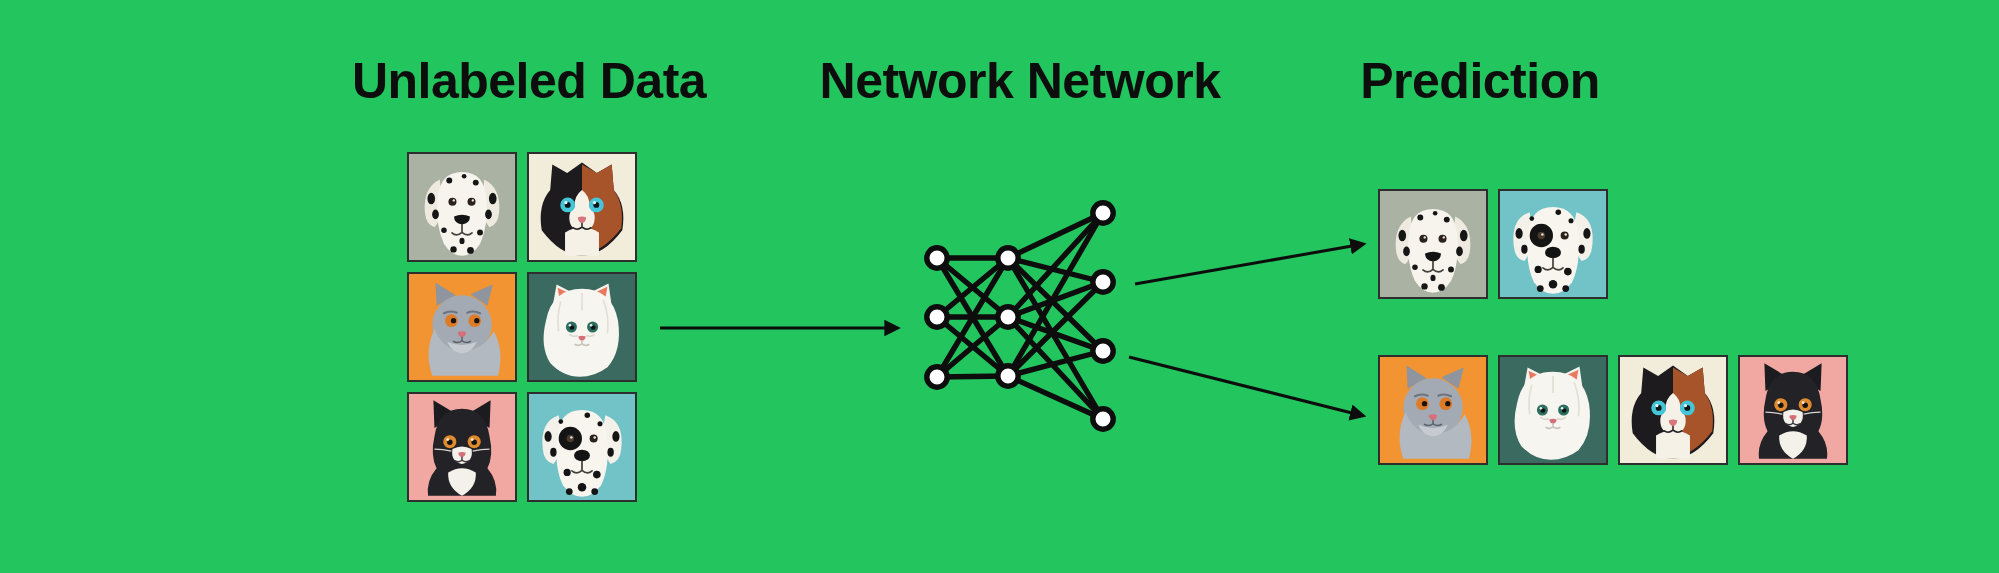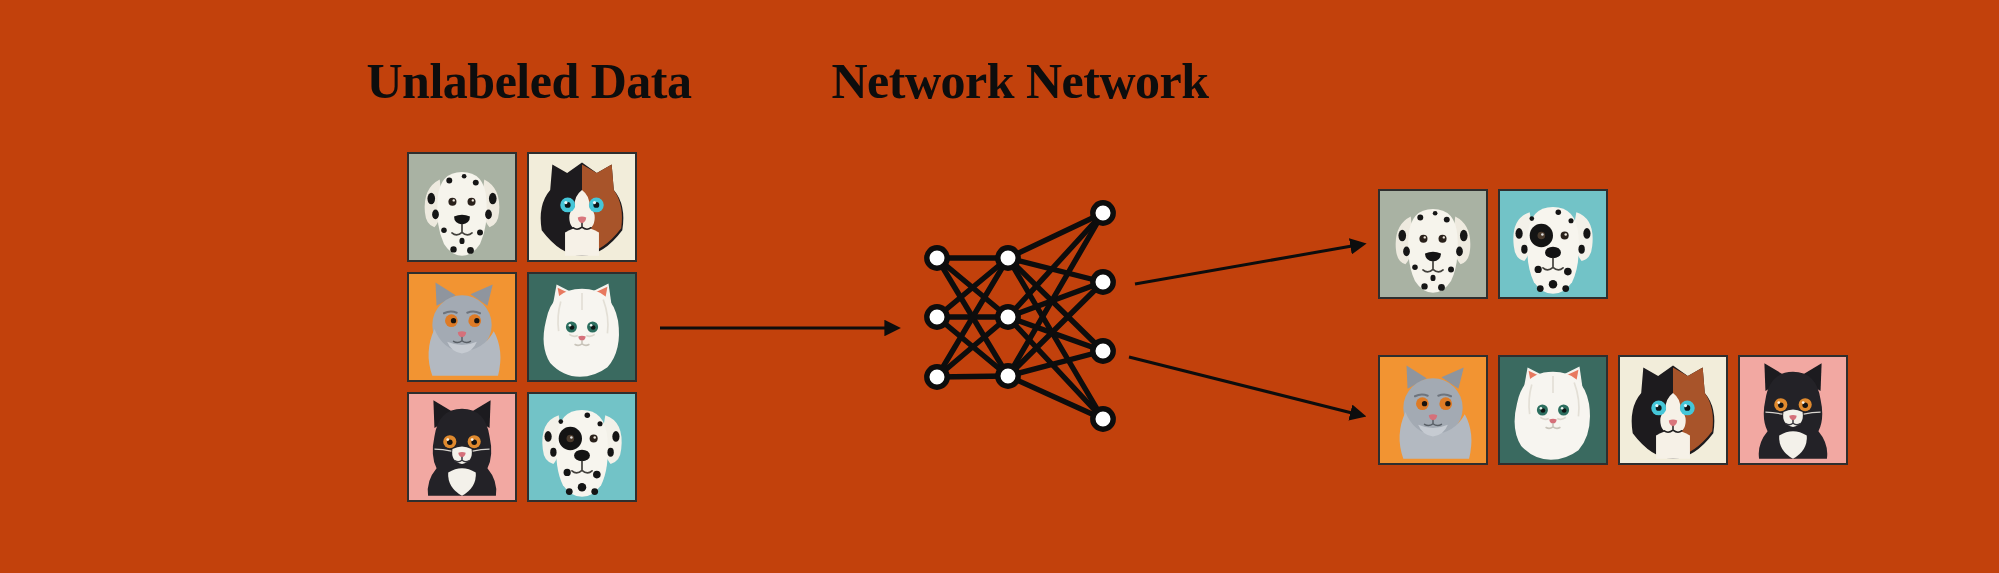--- a/index.html
+++ b/index.html
@@ -1,18 +1,18 @@
 <!DOCTYPE html>
 <html><head>
 <meta charset="utf-8">
 <style>
   html,body{margin:0;padding:0;background:#ffffff;}
   .canvas{
-    position:relative;width:1999px;height:573px;background:#c2410c;
-    font-family:Liberation Serif, serif;overflow:hidden;
+    position:relative;width:1999px;height:573px;background:#22c55e;
+    font-family:Liberation Sans, sans-serif;overflow:hidden;
   }
   .heading{
     position:absolute;top:56px;transform:translateX(-50%);
     font-size:50px;font-weight:700;color:#0d0d0d;line-height:1;
     white-space:nowrap;letter-spacing:-0.5px;
   }
   #h-unlabeled{left:529px;}
   #h-network{left:1020px;}
   #h-prediction{left:1480px;}
   .grid{
@@ -159,20 +159,21 @@
       <ellipse cx="50" cy="58" rx="7.5" ry="5.5" fill="#131313"></ellipse>
       <path d="M50 63.5 L50 72 M50 72 Q45 76.5 40.5 72.5 M50 72 Q55 76.5 59.5 72.5" stroke="#43413c" stroke-width="1.6" fill="none" stroke-linecap="round"></path>
     </symbol>
   </defs>
 </svg>
 
 <div class="canvas">
 
   <div class="heading" id="h-unlabeled">Unlabeled Data</div>
   <div class="heading" id="h-network">Network Network</div>
+  <div class="heading" id="h-prediction">Prediction</div>
 
   <div class="grid" id="unlabeled-grid">
       <div class="tile">
         <svg viewBox="0 0 100 100" preserveAspectRatio="none">
           <use href="#sym-dalmatian-sage"></use>
         </svg>
       </div>
       <div class="tile">
         <svg viewBox="0 0 100 100" preserveAspectRatio="none">
           <use href="#sym-calico-cat"></use>

